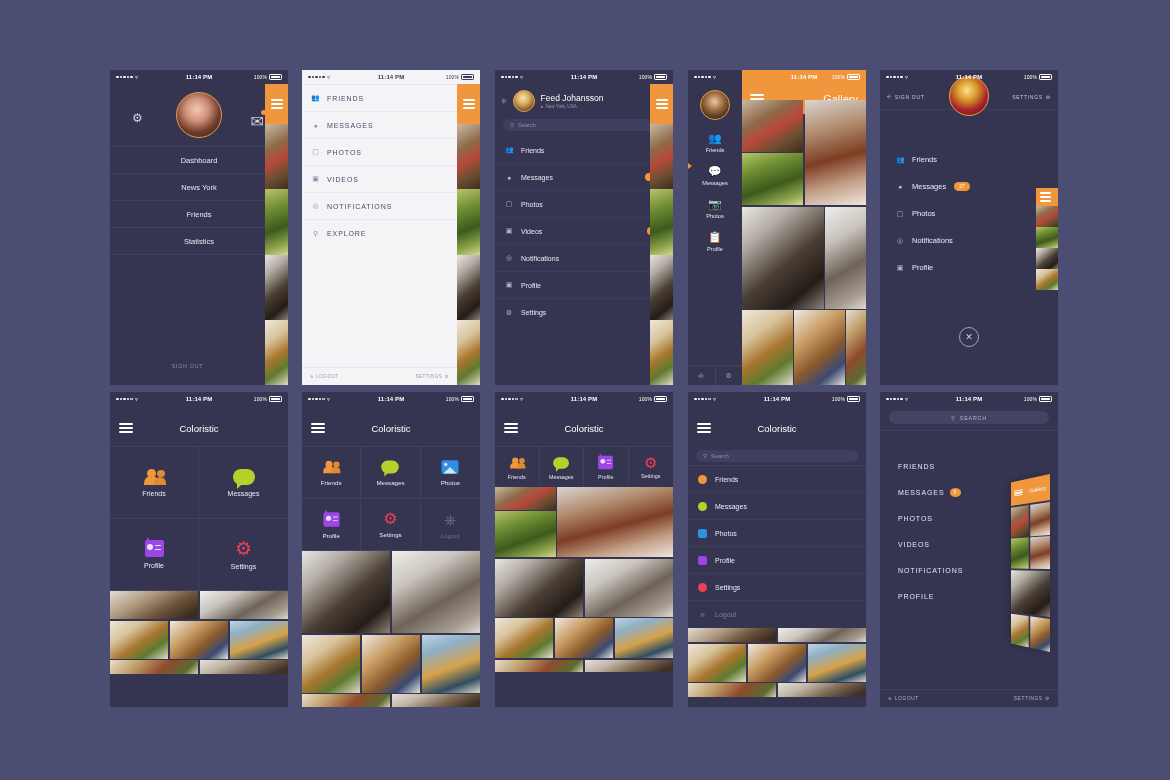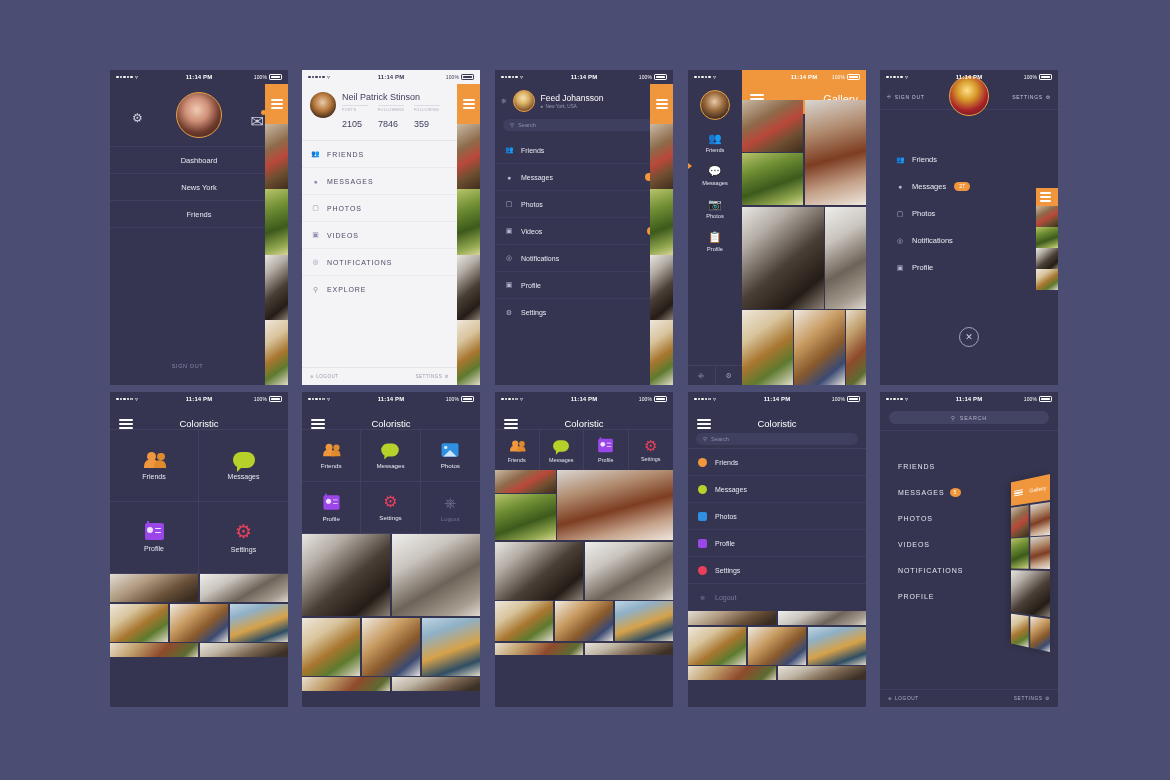--- a/index.html
+++ b/index.html
@@ -149,21 +149,21 @@
   .s5-row .lbl { font-size: 7.5px; color: #eaeaf4; }
   .s5-close { position: absolute; bottom: 38px; left: 50%; transform: translateX(-50%);
               width: 20px; height: 20px; border-radius: 50%; border: 1px solid #a0a0be;
               display: flex; align-items: center; justify-content: center; color: #cfcfe0; font-size: 9px; }
   .s5-rail { position: absolute; right: 0; top: 118px; width: 22px; height: 102px; }
   .s5-rail .cap { height: 18px; background: #f0963c; display: flex; align-items: center; padding-left: 4px; }
   .s5-rail .strip { display: flex; flex-direction: column; height: 84px; }
   .s5-rail .strip div { flex: 1; }
 
   
-  .c-bar { height: 23px; display: flex; align-items: flex-end; padding: 0 9px; position: relative; }
+  .c-bar { height: 23px; display: flex; align-items: flex-start; padding: 0 9px; position: relative; margin-top: 17px; }
   .c-bar .title { position: absolute; left: 0; right: 0; text-align: center; font-size: 9.5px; color: #fff; }
   .c-sep { height: 1px; background: #41415f; }
 
   .grid2 { display: grid; grid-template-columns: 1fr 1fr; }
   .grid2 .cell { height: 72px; display: flex; flex-direction: column; align-items: center; justify-content: center; gap: 5px;
                  border-right: 1px solid #41415f; border-bottom: 1px solid #41415f; }
   .grid2 .cell:nth-child(2n) { border-right: none; }
   .grid2 .cell .lbl { font-size: 7px; color: #eaeaf4; }
 
   .grid3 { display: grid; grid-template-columns: 1fr 1fr 1fr; }
@@ -254,20 +254,21 @@
     <div class="s1-top">
       <span class="s1-gear">⚙</span>
       <div class="s1-avatar"></div>
       <span class="s1-mail">✉<span class="dot"></span></span>
     </div>
 
     <div class="s1-menu">
       <div class="s1-item">Dashboard</div>
       <div class="s1-item">News York</div>
       <div class="s1-item">Friends</div>
+      <div class="s1-item">Statistics</div>
     </div>
     <div class="s1-signout">SIGN OUT</div>
 
     <div class="rail">
       <div class="burger-cap">
           <span class="hamb w12">
             <i></i>
             <i></i>
             <i></i>
           </span>
@@ -295,40 +296,20 @@
       </span>
       <span class="sb-time">11:14 PM</span>
       <span class="sb-right">
         <span style="font-size:5px">100%</span>
         <span class="sb-batt">
             <i></i>
           </span>
       </span>
     </div>
 
-    <div class="s2-head">
-      <div class="s2-av"></div>
-      <div style="flex:1">
-        <div class="s2-name">Neil Patrick Stinson</div>
-        <div class="s2-stats">
-          <div class="s2-stat">
-            <span class="lbl">POSTS</span>
-            <span class="val">2105</span>
-          </div>
-          <div class="s2-stat">
-            <span class="lbl">FOLLOWERS</span>
-            <span class="val">7846</span>
-          </div>
-          <div class="s2-stat">
-            <span class="lbl">FOLLOWING</span>
-            <span class="val">359</span>
-          </div>
-        </div>
-      </div>
-    </div>
 
     <div class="s2-list">
       <div class="s2-row">
         <span class="ico">👥</span>
         <span class="lbl">FRIENDS</span>
         <span class="chev">›</span>
       </div>
       <div class="s2-row">
         <span class="ico">●</span>
         <span class="lbl">MESSAGES</span>

